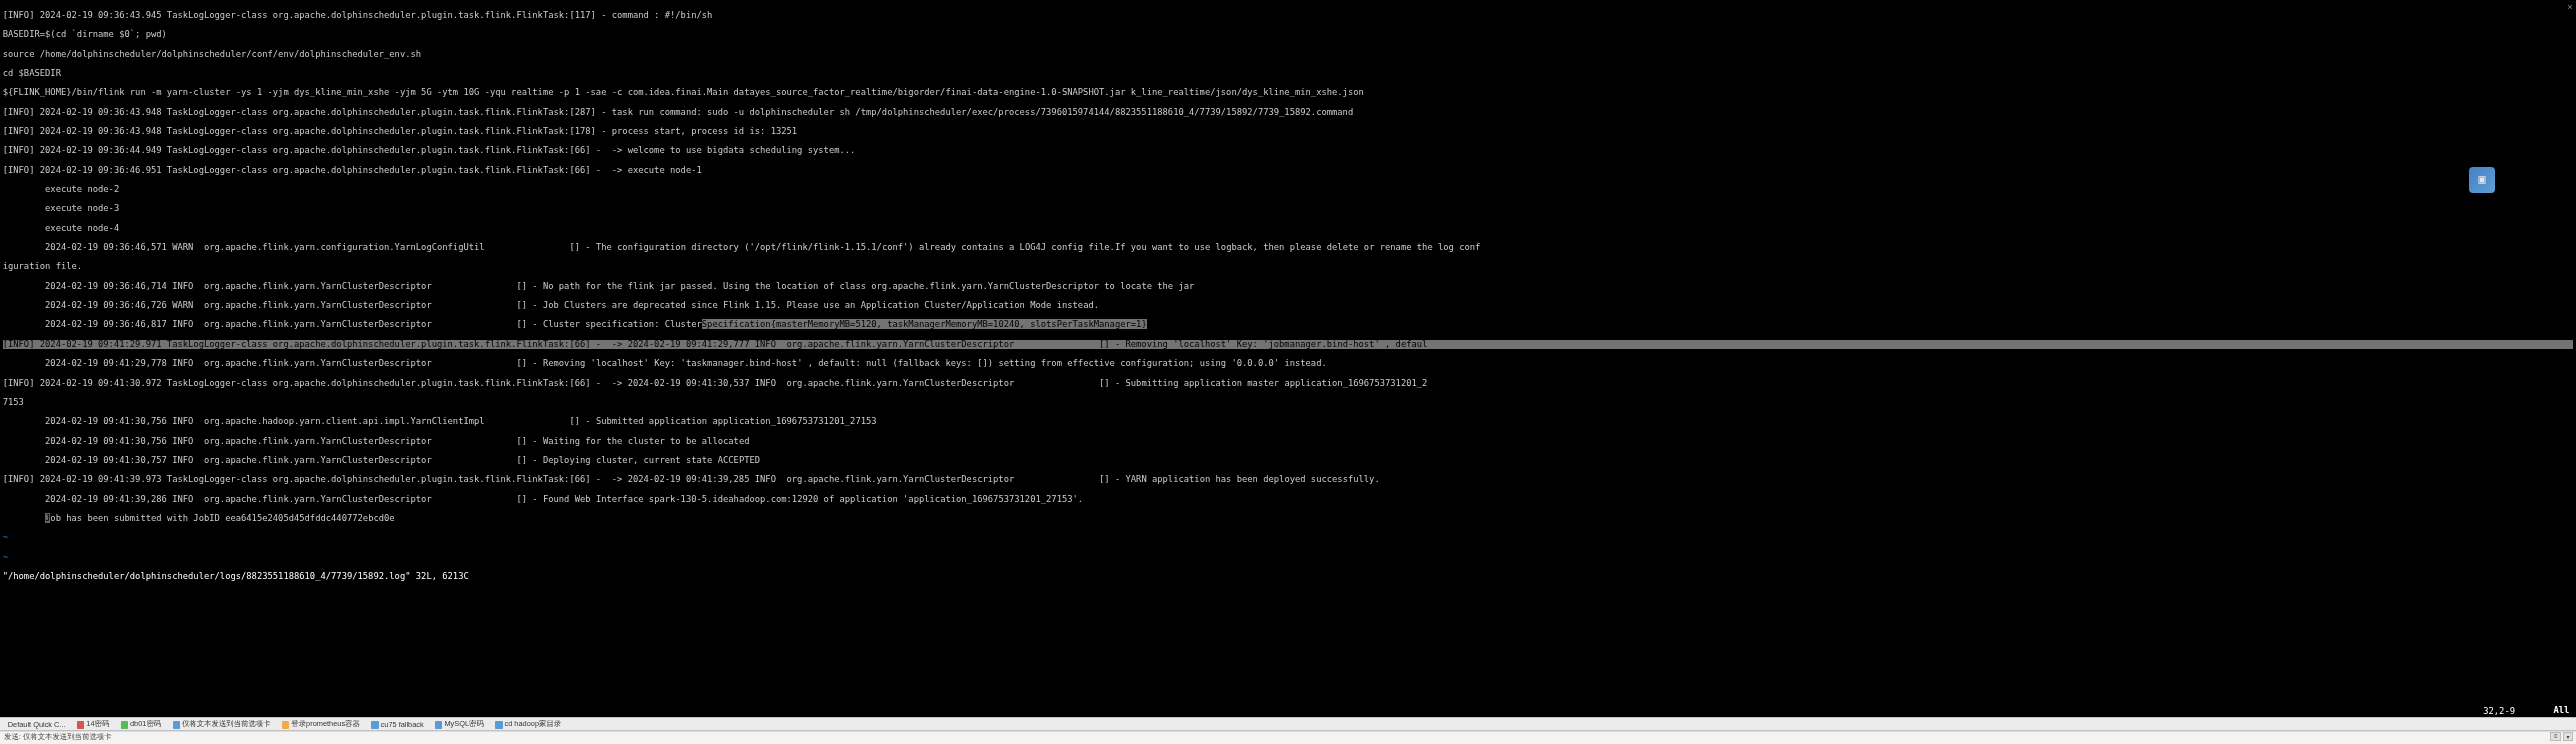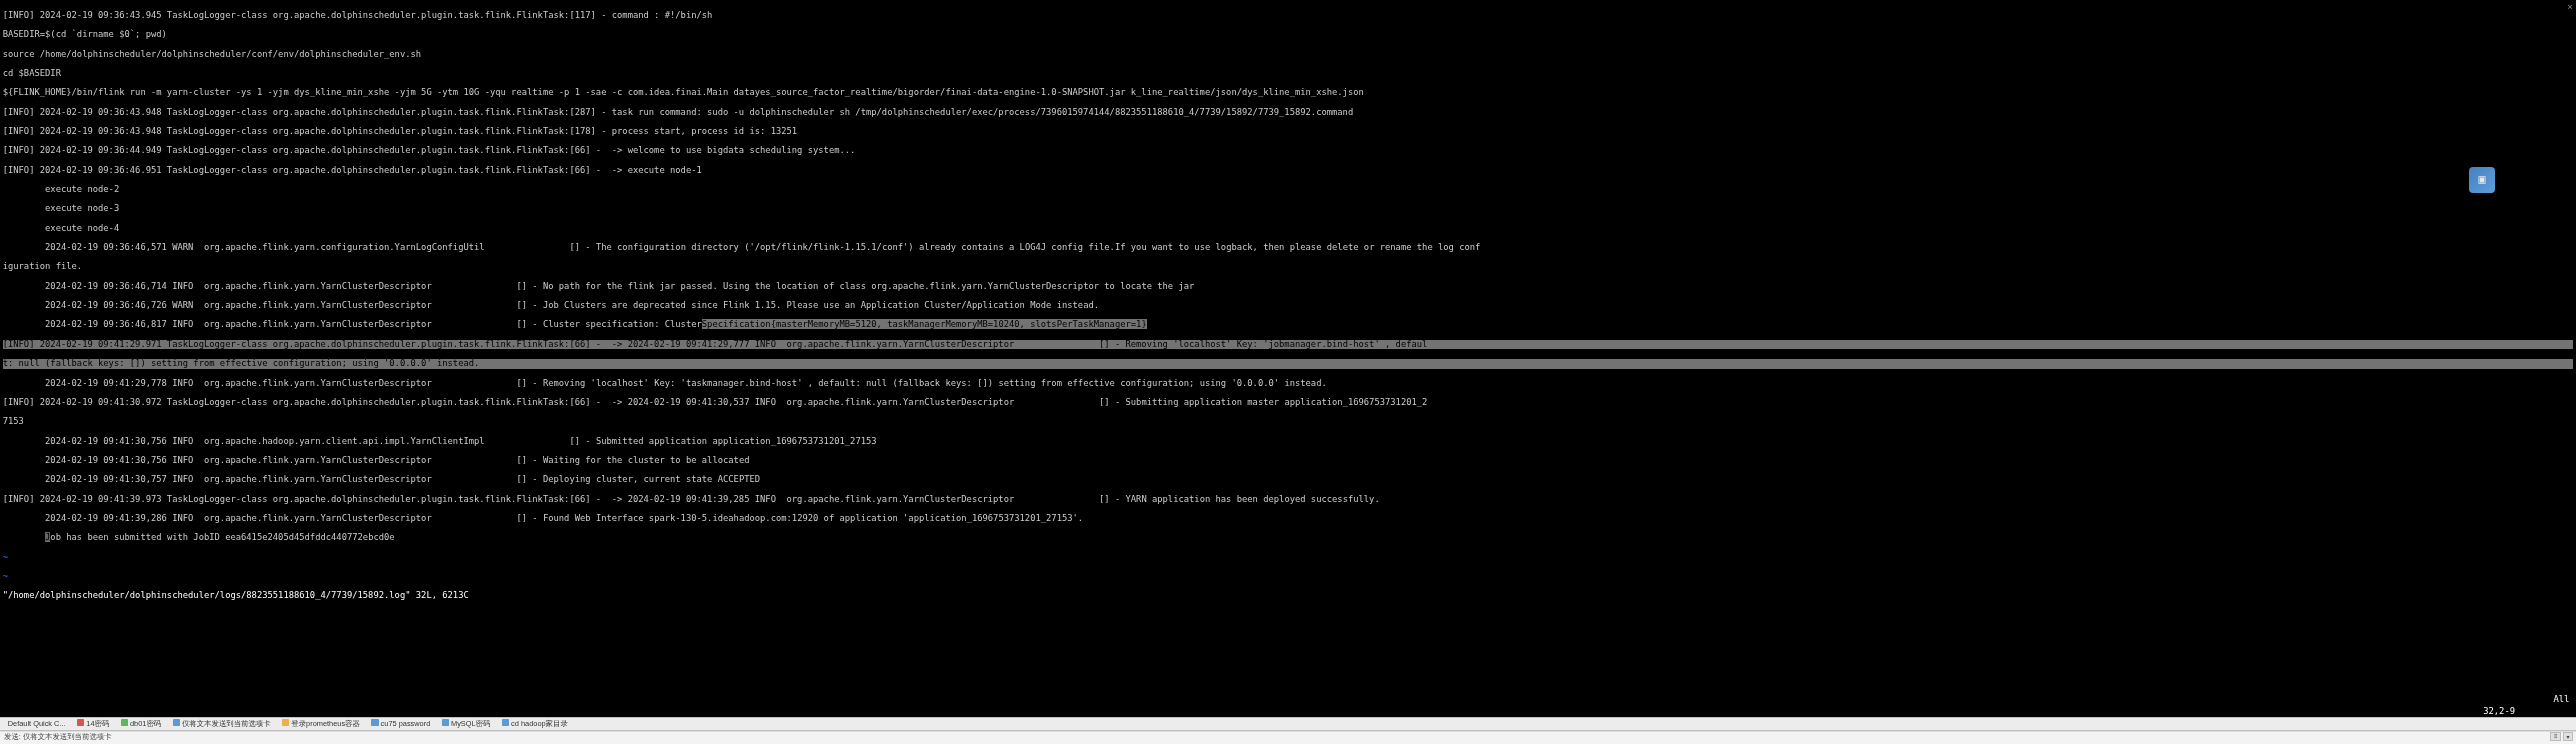--- a/index.html
+++ b/index.html
@@ -3,24 +3,24 @@
 <meta charset="utf-8">
 <style>
   * { margin: 0; padding: 0; box-sizing: border-box; }
   html, body { width: 100%; height: 100%; background: #000; font-family: "Consolas", "Monaco", monospace; font-size: 8.8px; color: #ccc; overflow: hidden; }
   .terminal { width: 100%; height: calc(100% - 27px); background: #000; padding: 1.3px 2.7px; white-space: pre; line-height: 1.1; overflow: hidden; position: relative; }
   .line { white-space: pre; }
   .highlight { background: #737373; color: #000; }
   .tilde { color: #0088ff; }
   .statusbar { color: #fff; }
   .cursorpos { position: absolute; right: 61px; bottom: 0; color: #fff; margin-top: 38px; }
-  .allind { position: absolute; right: 6.7px; bottom: 12px; color: #fff; }
+  .allind { position: absolute; right: 6.7px; bottom: 1px; color: #fff; font-weight: bold; }
   .cursor { background: #666; color: #000; }
   .toolbar { display: flex; align-items: center; height: 13.5px; background: #ececec; border-top: 0.7px solid #c0c0c0; border-bottom: 0.7px solid #c0c0c0; font-family: "Segoe UI", Tahoma, sans-serif; font-size: 7.4px; color: #333; padding: 0 2.7px; gap: 1.3px; }
-  .tb-item { display: flex; align-items: flex-start; gap: 2px; padding: 0 4px; height: 100%; border: 0.7px solid transparent; border-radius: 1.3px; cursor: pointer; }
+  .tb-item { display: flex; align-items: flex-end; gap: 2px; padding: 0 4px; height: 100%; border: 0.7px solid transparent; border-radius: 1.3px; cursor: pointer; }
   .sq { width: 7.4px; height: 7.4px; display: inline-block; border-radius: 0.7px; }
   .sq-red { background: #d9534f; }
   .sq-green { background: #5cb85c; }
   .sq-blue { background: #5b9bd5; }
   .sq-orange { background: #f0ad4e; }
   .sendbar { height: 13.5px; background: #f3f3f3; display: flex; padding: 0 4px; font-family: "Segoe UI", Tahoma, sans-serif; font-size: 7.4px; color: #444; border-top: 0.7px solid #ddd; position: relative; }
   .sendbar-right { position: absolute; right: 2.7px; display: flex; gap: 1.3px; }
   .mini-btn { width: 10.8px; height: 9.4px; background: #e0e0e0; border: 0.7px solid #bbb; font-size: 6px; display: flex; align-items: center; justify-content: center; cursor: pointer; }
   .watermark { position: absolute; right: 81px; top: 167px; width: 25.6px; height: 25.6px; background: linear-gradient(135deg,#4a90d9,#6bb0f0); border-radius: 4px; opacity: 0.9; display: flex; align-items: center; justify-content: center; color: #fff; font-size: 12px; }
   .cross { position: absolute; right: 1.3px; top: 1.3px; width: 9.4px; height: 9.4px; color: #888; font-size: 9.4px; cursor: pointer; display: flex; align-items: center; justify-content: center; }
@@ -40,21 +40,20 @@
 <div class="line">[INFO] 2024-02-19 09:36:46.951 TaskLogLogger-class org.apache.dolphinscheduler.plugin.task.flink.FlinkTask:[66] -  -&gt; execute node-1</div>
 <div class="line">	execute node-2</div>
 <div class="line">	execute node-3</div>
 <div class="line">	execute node-4</div>
 <div class="line"><span>	2024-02-19 09:36:46,571 WARN  org.apache.flink.yarn.configuration.YarnLogConfigUtil</span><span>                </span><span>[] - The configuration directory ('/opt/flink/flink-1.15.1/conf') already contains a LOG4J config file.If you want to use logback, then please delete or rename the log conf</span></div>
 <div class="line">iguration file.</div>
 <div class="line"><span>	2024-02-19 09:36:46,714 INFO  org.apache.flink.yarn.YarnClusterDescriptor</span><span>                </span><span>[] - No path for the flink jar passed. Using the location of class org.apache.flink.yarn.YarnClusterDescriptor to locate the jar</span></div>
 <div class="line"><span>	2024-02-19 09:36:46,726 WARN  org.apache.flink.yarn.YarnClusterDescriptor</span><span>                </span><span>[] - Job Clusters are deprecated since Flink 1.15. Please use an Application Cluster/Application Mode instead.</span></div>
 <div class="line"><span>	2024-02-19 09:36:46,817 INFO  org.apache.flink.yarn.YarnClusterDescriptor</span><span>                </span><span>[] - Cluster specification: Cluster</span><span class="highlight">Specification{masterMemoryMB=5120, taskManagerMemoryMB=10240, slotsPerTaskManager=1}</span></div>
 <div class="line highlight"><span>[INFO] 2024-02-19 09:41:29.971 TaskLogLogger-class org.apache.dolphinscheduler.plugin.task.flink.FlinkTask:[66] -  -&gt; 2024-02-19 09:41:29,777 INFO  org.apache.flink.yarn.YarnClusterDescriptor</span><span>                [] - Removing 'localhost' Key: 'jobmanager.bind-host' , defaul</span></div>
-<div class="line highlight">t: null (fallback keys: []) setting from effective configuration; using '0.0.0.0' instead.</div>
 <div class="line"><span>	2024-02-19 09:41:29,778 INFO  org.apache.flink.yarn.YarnClusterDescriptor</span><span>                </span><span>[] - Removing 'localhost' Key: 'taskmanager.bind-host' , default: null (fallback keys: []) setting from effective configuration; using '0.0.0.0' instead.</span></div>
 <div class="line"><span>[INFO] 2024-02-19 09:41:30.972 TaskLogLogger-class org.apache.dolphinscheduler.plugin.task.flink.FlinkTask:[66] -  -&gt; 2024-02-19 09:41:30,537 INFO  org.apache.flink.yarn.YarnClusterDescriptor</span><span>                </span><span>[] - Submitting application master application_1696753731201_2</span></div>
 <div class="line">7153</div>
 <div class="line"><span>	2024-02-19 09:41:30,756 INFO  org.apache.hadoop.yarn.client.api.impl.YarnClientImpl</span><span>                </span><span>[] - Submitted application application_1696753731201_27153</span></div>
 <div class="line"><span>	2024-02-19 09:41:30,756 INFO  org.apache.flink.yarn.YarnClusterDescriptor</span><span>                </span><span>[] - Waiting for the cluster to be allocated</span></div>
 <div class="line"><span>	2024-02-19 09:41:30,757 INFO  org.apache.flink.yarn.YarnClusterDescriptor</span><span>                </span><span>[] - Deploying cluster, current state ACCEPTED</span></div>
 <div class="line"><span>[INFO] 2024-02-19 09:41:39.973 TaskLogLogger-class org.apache.dolphinscheduler.plugin.task.flink.FlinkTask:[66] -  -&gt; 2024-02-19 09:41:39,285 INFO  org.apache.flink.yarn.YarnClusterDescriptor</span><span>                </span><span>[] - YARN application has been deployed successfully.</span></div>
 <div class="line"><span>	2024-02-19 09:41:39,286 INFO  org.apache.flink.yarn.YarnClusterDescriptor</span><span>                </span><span>[] - Found Web Interface spark-130-5.ideahadoop.com:12920 of application 'application_1696753731201_27153'.</span></div>
 <div class="line"><span>	</span><span class="cursor">J</span><span>ob has been submitted with JobID eea6415e2405d45dfddc440772ebcd0e</span></div>
 <div class="line tilde">~</div>
@@ -79,21 +78,21 @@
   <div class="tb-item">
       <span class="sq sq-blue"></span>
       <span>仅将文本发送到当前选项卡</span>
     </div>
   <div class="tb-item">
       <span class="sq sq-orange"></span>
       <span>登录prometheus容器</span>
     </div>
   <div class="tb-item">
       <span class="sq sq-blue"></span>
-      <span>cu75 password</span>
+      <span>cu75 fallback</span>
     </div>
   <div class="tb-item">
       <span class="sq sq-blue"></span>
       <span>MySQL密码</span>
     </div>
   <div class="tb-item">
       <span class="sq sq-blue"></span>
       <span>cd hadoop家目录</span>
     </div>
 </div>

